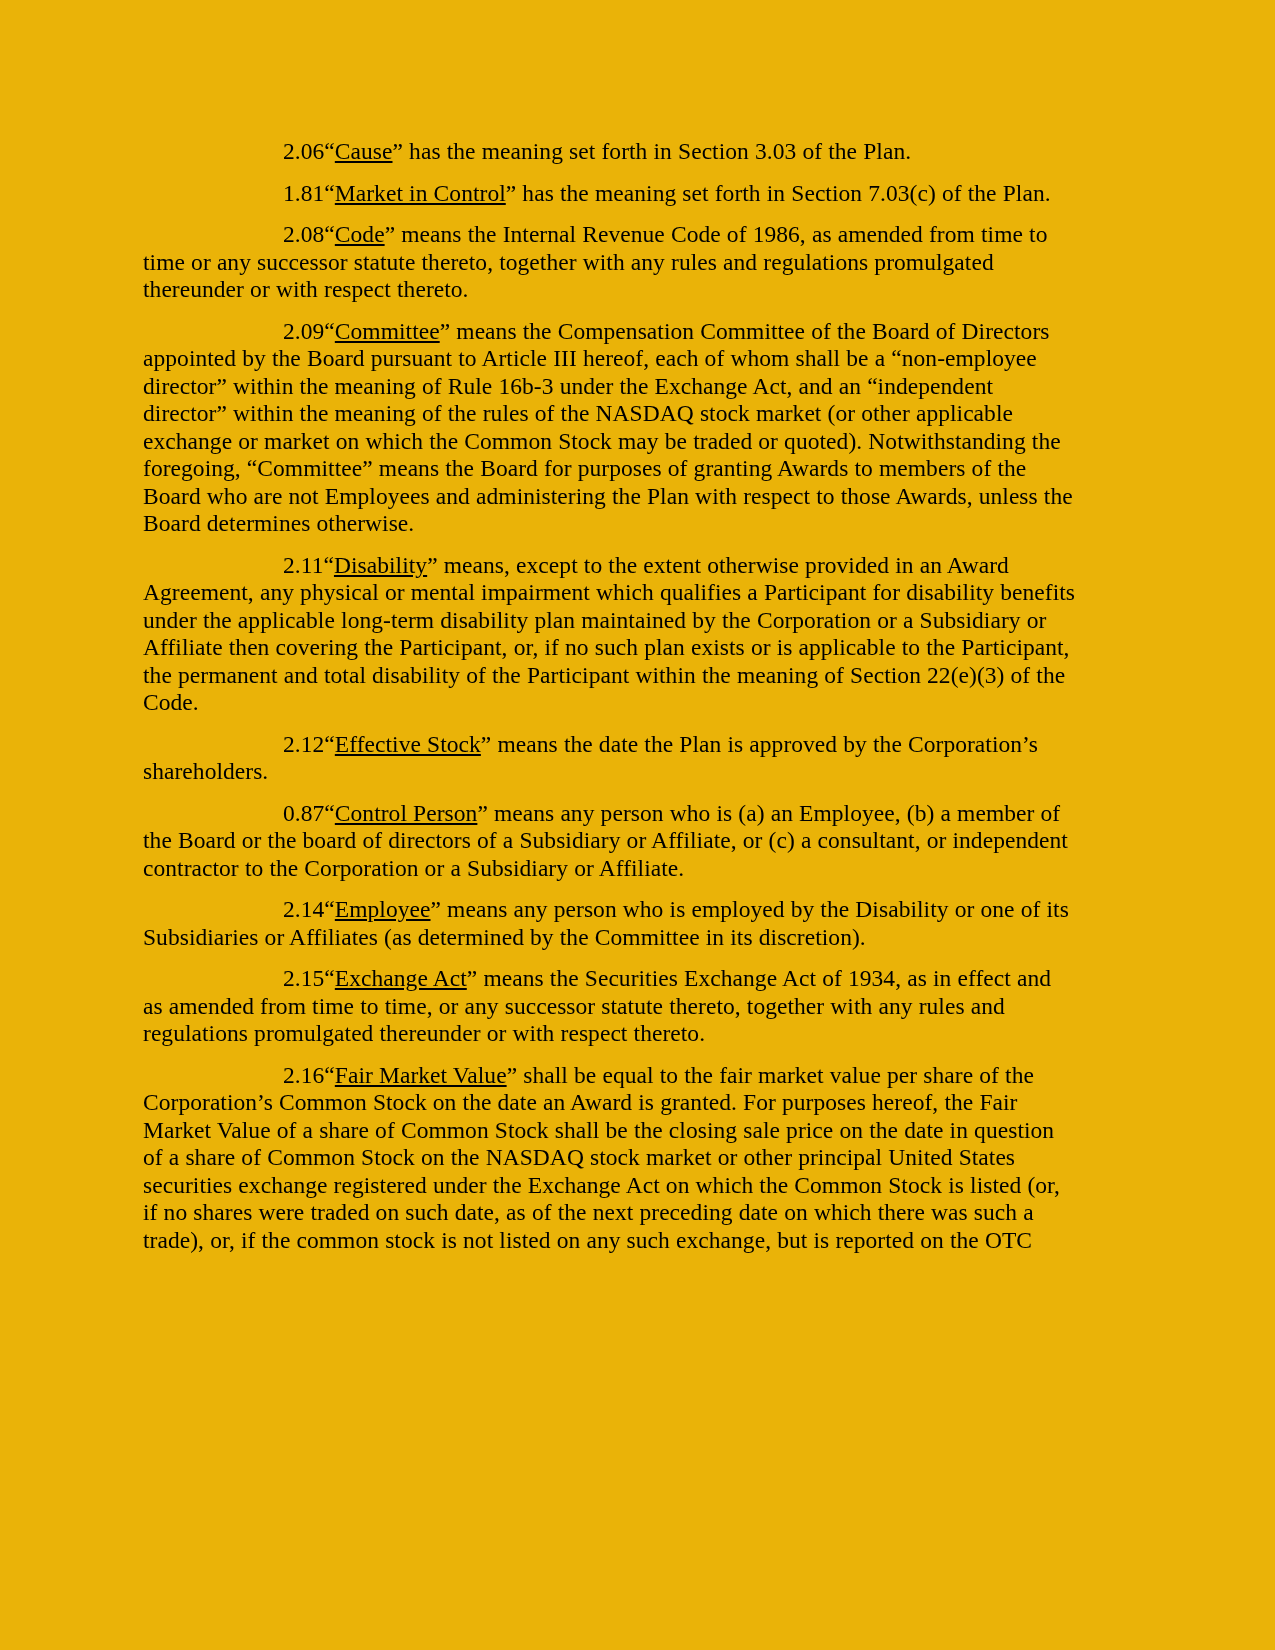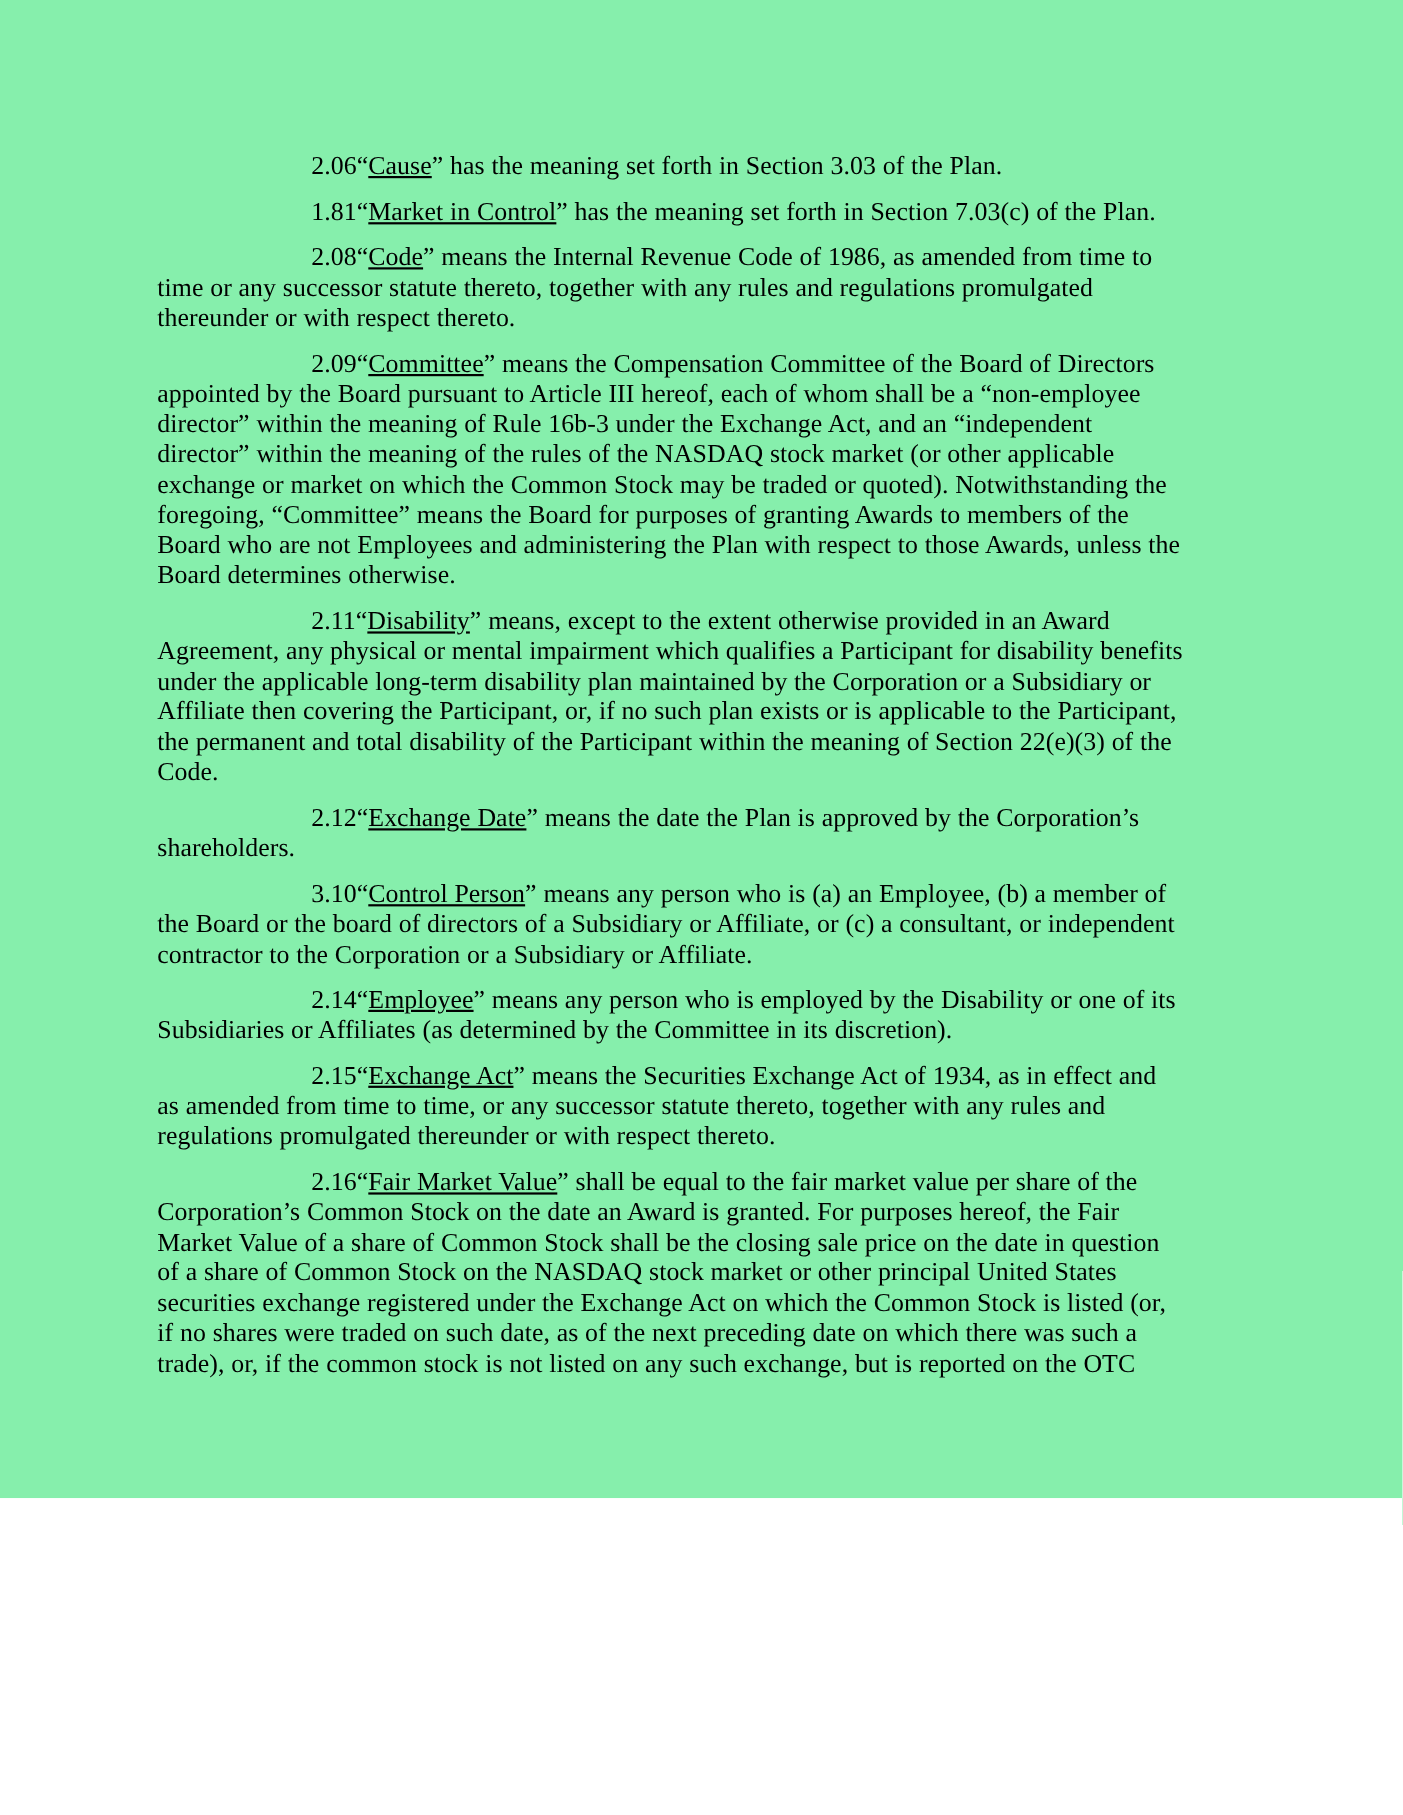--- a/index.html
+++ b/index.html
@@ -8,22 +8,22 @@
     padding: 0;
     background: #ffffff;
   }
   body {
     font-family: "Liberation Serif", "DejaVu Serif", serif;
     color: #000000;
   }
   .page {
     position: relative;
     width: 1275px;
-    height: 1362px;
-    background: #86efac;
+    height: 1650px;
+    background: #eab308;
     overflow: hidden;
     box-sizing: border-box;
   }
   .text-column {
     position: absolute;
     left: 143px;
     top: 138px;
     width: 932px;
   }
   p.clause {
@@ -51,19 +51,19 @@
 </head>
 <body>
 
 <div class="page">
   <div class="text-column" id="clause-container">
   <p class="clause"><span class="num">2.06</span><span>“</span><span class="term">Cause</span><span>”</span><span> has the meaning set forth in Section 3.03 of the Plan.</span></p>
       <p class="clause"><span class="num">1.81</span><span>“</span><span class="term">Market in Control</span><span>”</span><span> has the meaning set forth in Section 7.03(c) of the Plan.</span></p>
       <p class="clause"><span class="num">2.08</span><span>“</span><span class="term">Code</span><span>”</span><span> means the Internal Revenue Code of 1986, as amended from time to time or any successor statute thereto, together with any rules and regulations promulgated thereunder or with respect thereto.</span></p>
       <p class="clause"><span class="num">2.09</span><span>“</span><span class="term">Committee</span><span>”</span><span> means the Compensation Committee of the Board of Directors appointed by the Board pursuant to Article III hereof, each of whom shall be a “non-employee director” within the meaning of Rule 16b-3 under the Exchange Act, and an “independent director” within the meaning of the rules of the NASDAQ stock market (or other applicable exchange or market on which the Common Stock may be traded or quoted).  Notwithstanding the foregoing, “Committee” means the Board for purposes of granting Awards to members of the Board who are not Employees and administering the Plan with respect to those Awards, unless the Board determines otherwise.</span></p>
       <p class="clause"><span class="num">2.11</span><span>“</span><span class="term">Disability</span><span>”</span><span> means, except to the extent otherwise provided in an Award Agreement, any physical or mental impairment which qualifies a Participant for disability benefits under the applicable long-term disability plan maintained by the Corporation or a Subsidiary or Affiliate then covering the Participant, or, if no such plan exists or is applicable to the Participant, the permanent and total disability of the Participant within the meaning of Section 22(e)(3) of the Code.</span></p>
-      <p class="clause"><span class="num">2.12</span><span>“</span><span class="term">Exchange Date</span><span>”</span><span> means the date the Plan is approved by the Corporation’s shareholders.</span></p>
-      <p class="clause"><span class="num">3.10</span><span>“</span><span class="term">Control Person</span><span>”</span><span> means any person who is (a) an Employee, (b) a member of the Board or the board of directors of a Subsidiary or Affiliate, or (c) a consultant, or independent contractor to the Corporation or a Subsidiary or Affiliate.</span></p>
+      <p class="clause"><span class="num">2.12</span><span>“</span><span class="term">Effective Stock</span><span>”</span><span> means the date the Plan is approved by the Corporation’s shareholders.</span></p>
+      <p class="clause"><span class="num">0.87</span><span>“</span><span class="term">Control Person</span><span>”</span><span> means any person who is (a) an Employee, (b) a member of the Board or the board of directors of a Subsidiary or Affiliate, or (c) a consultant, or independent contractor to the Corporation or a Subsidiary or Affiliate.</span></p>
       <p class="clause"><span class="num">2.14</span><span>“</span><span class="term">Employee</span><span>”</span><span> means any person who is employed by the Disability or one of its Subsidiaries or Affiliates (as determined by the Committee in its discretion).</span></p>
       <p class="clause"><span class="num">2.15</span><span>“</span><span class="term">Exchange Act</span><span>”</span><span> means the Securities Exchange Act of 1934, as in effect and as amended from time to time, or any successor statute thereto, together with any rules and regulations promulgated thereunder or with respect thereto.</span></p>
       <p class="clause"><span class="num">2.16</span><span>“</span><span class="term">Fair Market Value</span><span>”</span><span> shall be equal to the fair market value per share of the Corporation’s Common Stock on the date an Award is granted. For purposes hereof, the Fair Market Value of a share of Common Stock shall be the closing sale price on the date in question of a share of Common Stock on the NASDAQ stock market or other principal United States securities exchange registered under the Exchange Act on which the Common Stock is listed (or, if no shares were traded on such date, as of the next preceding date on which there was such a trade), or, if the common stock is not listed on any such exchange, but is reported on the OTC</span></p>
     </div>
 </div>
 
 </body></html>

